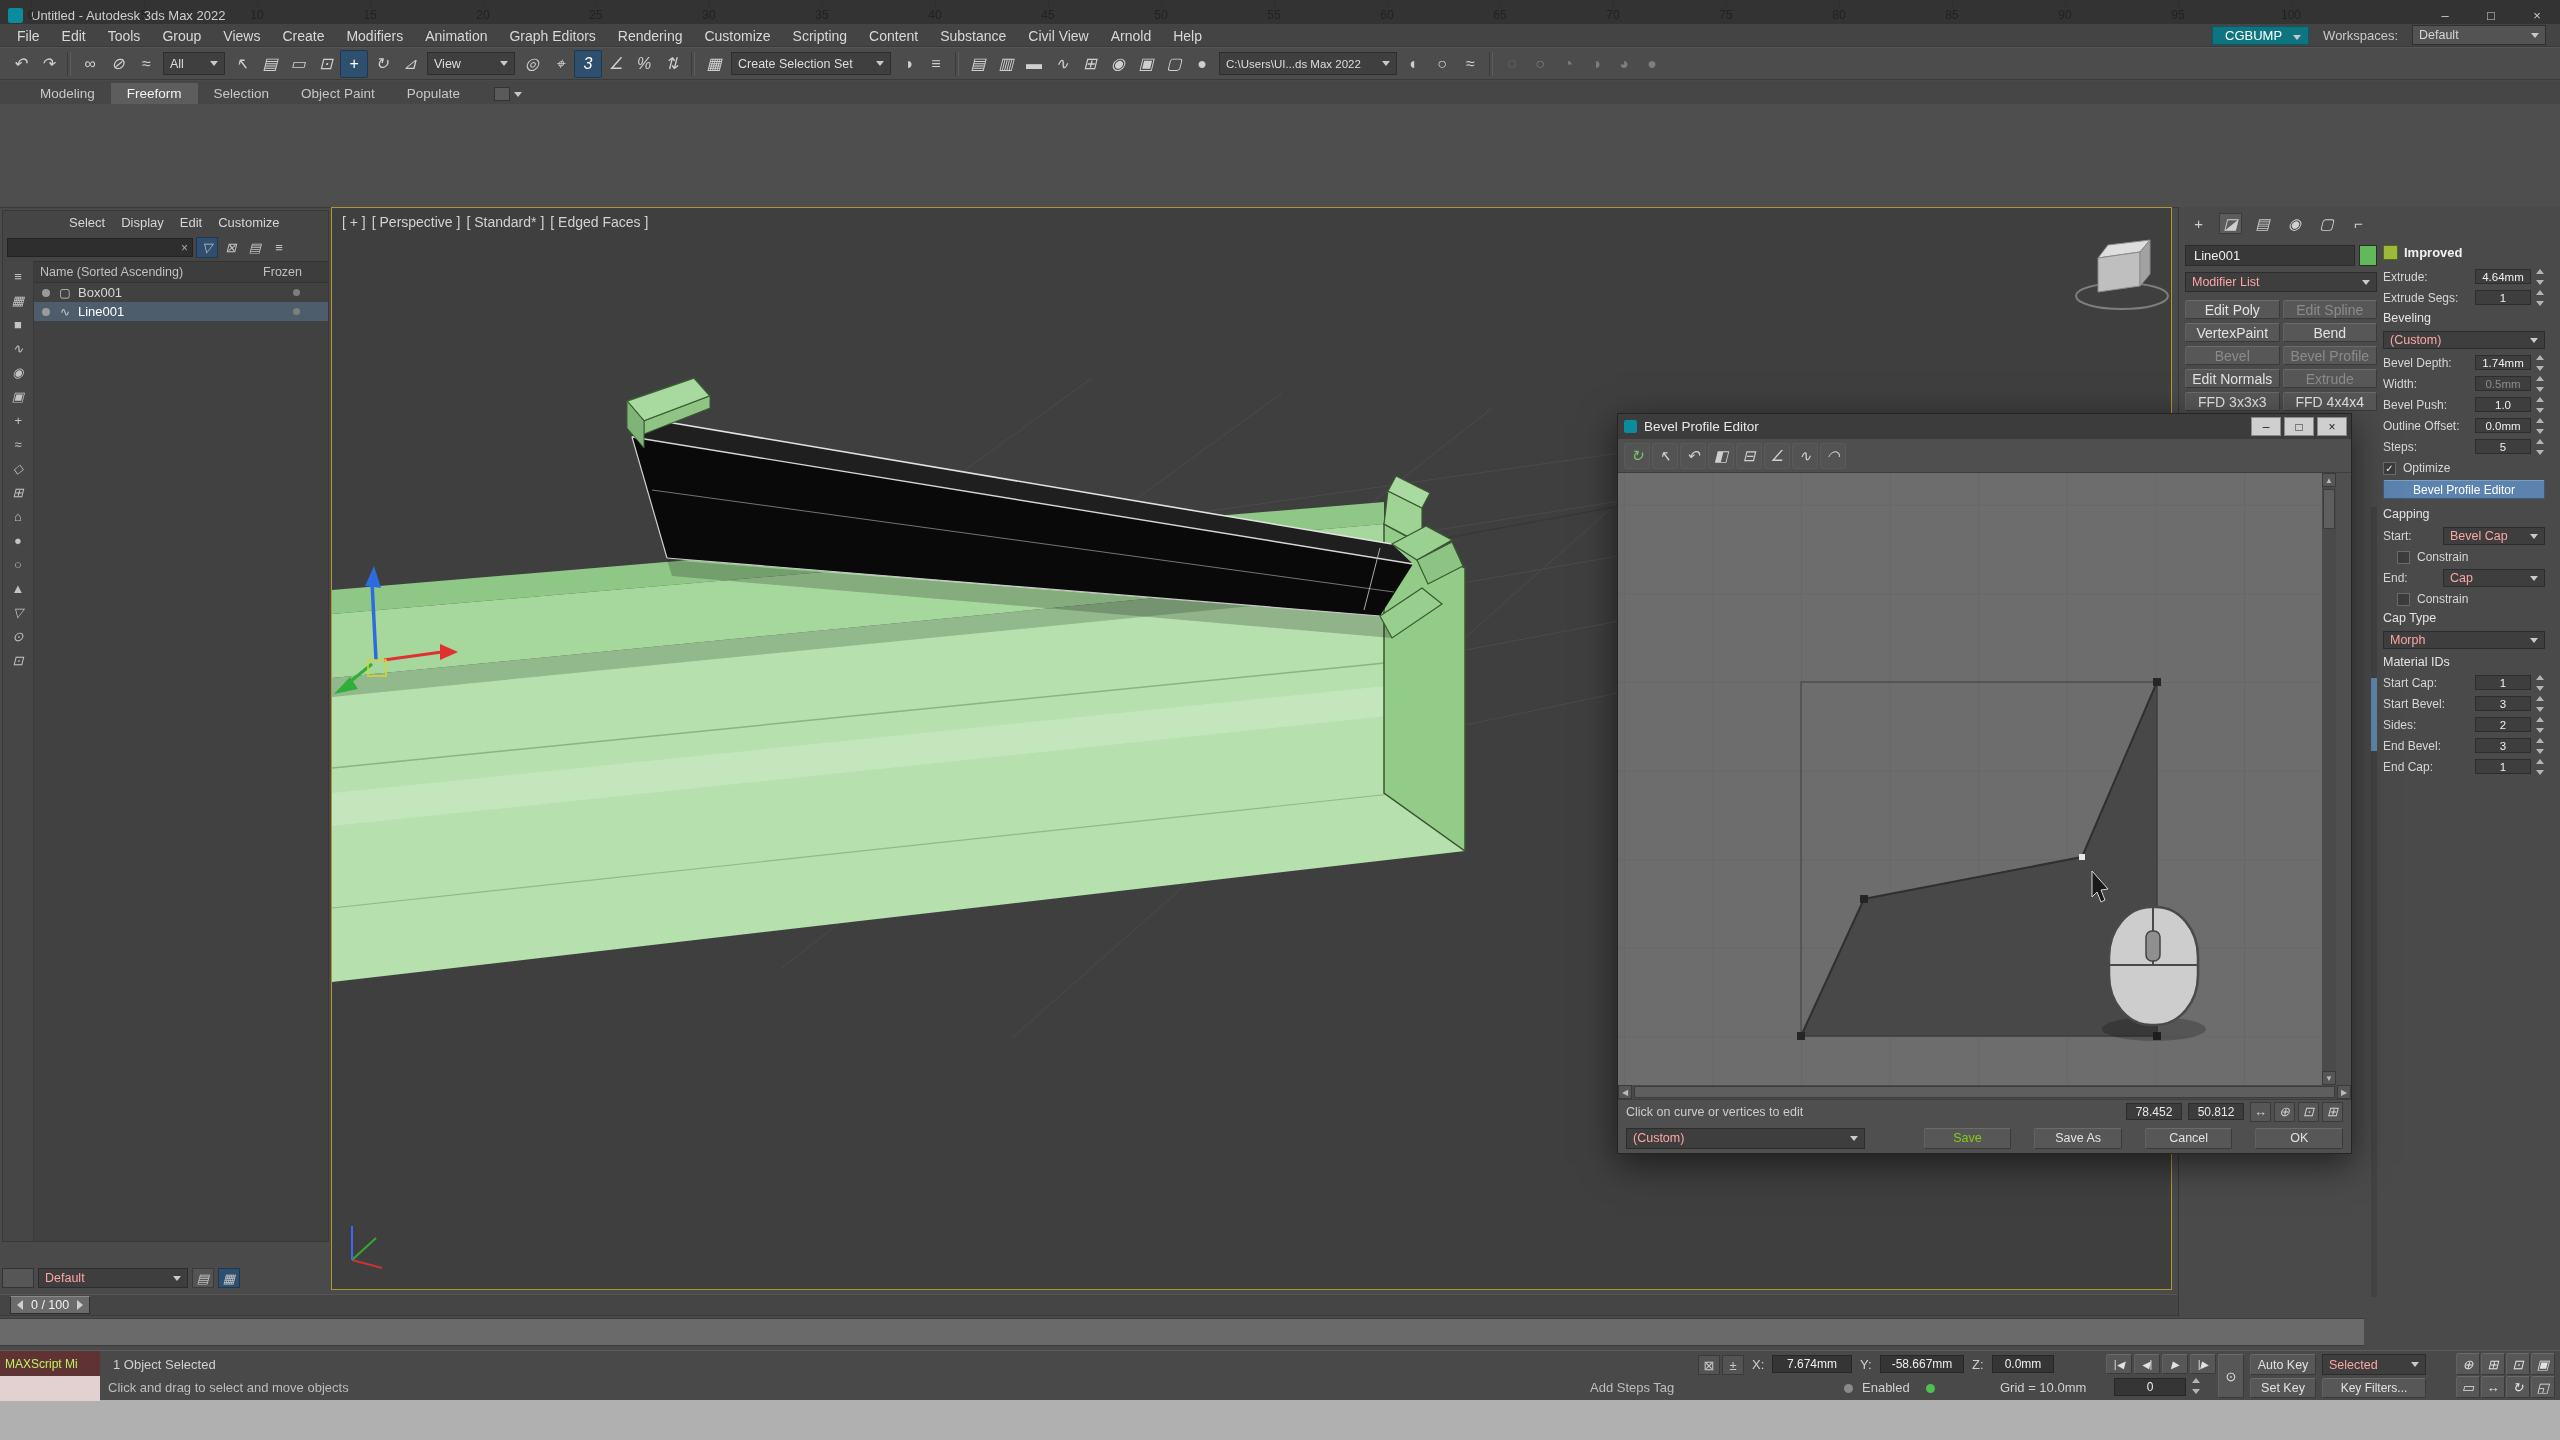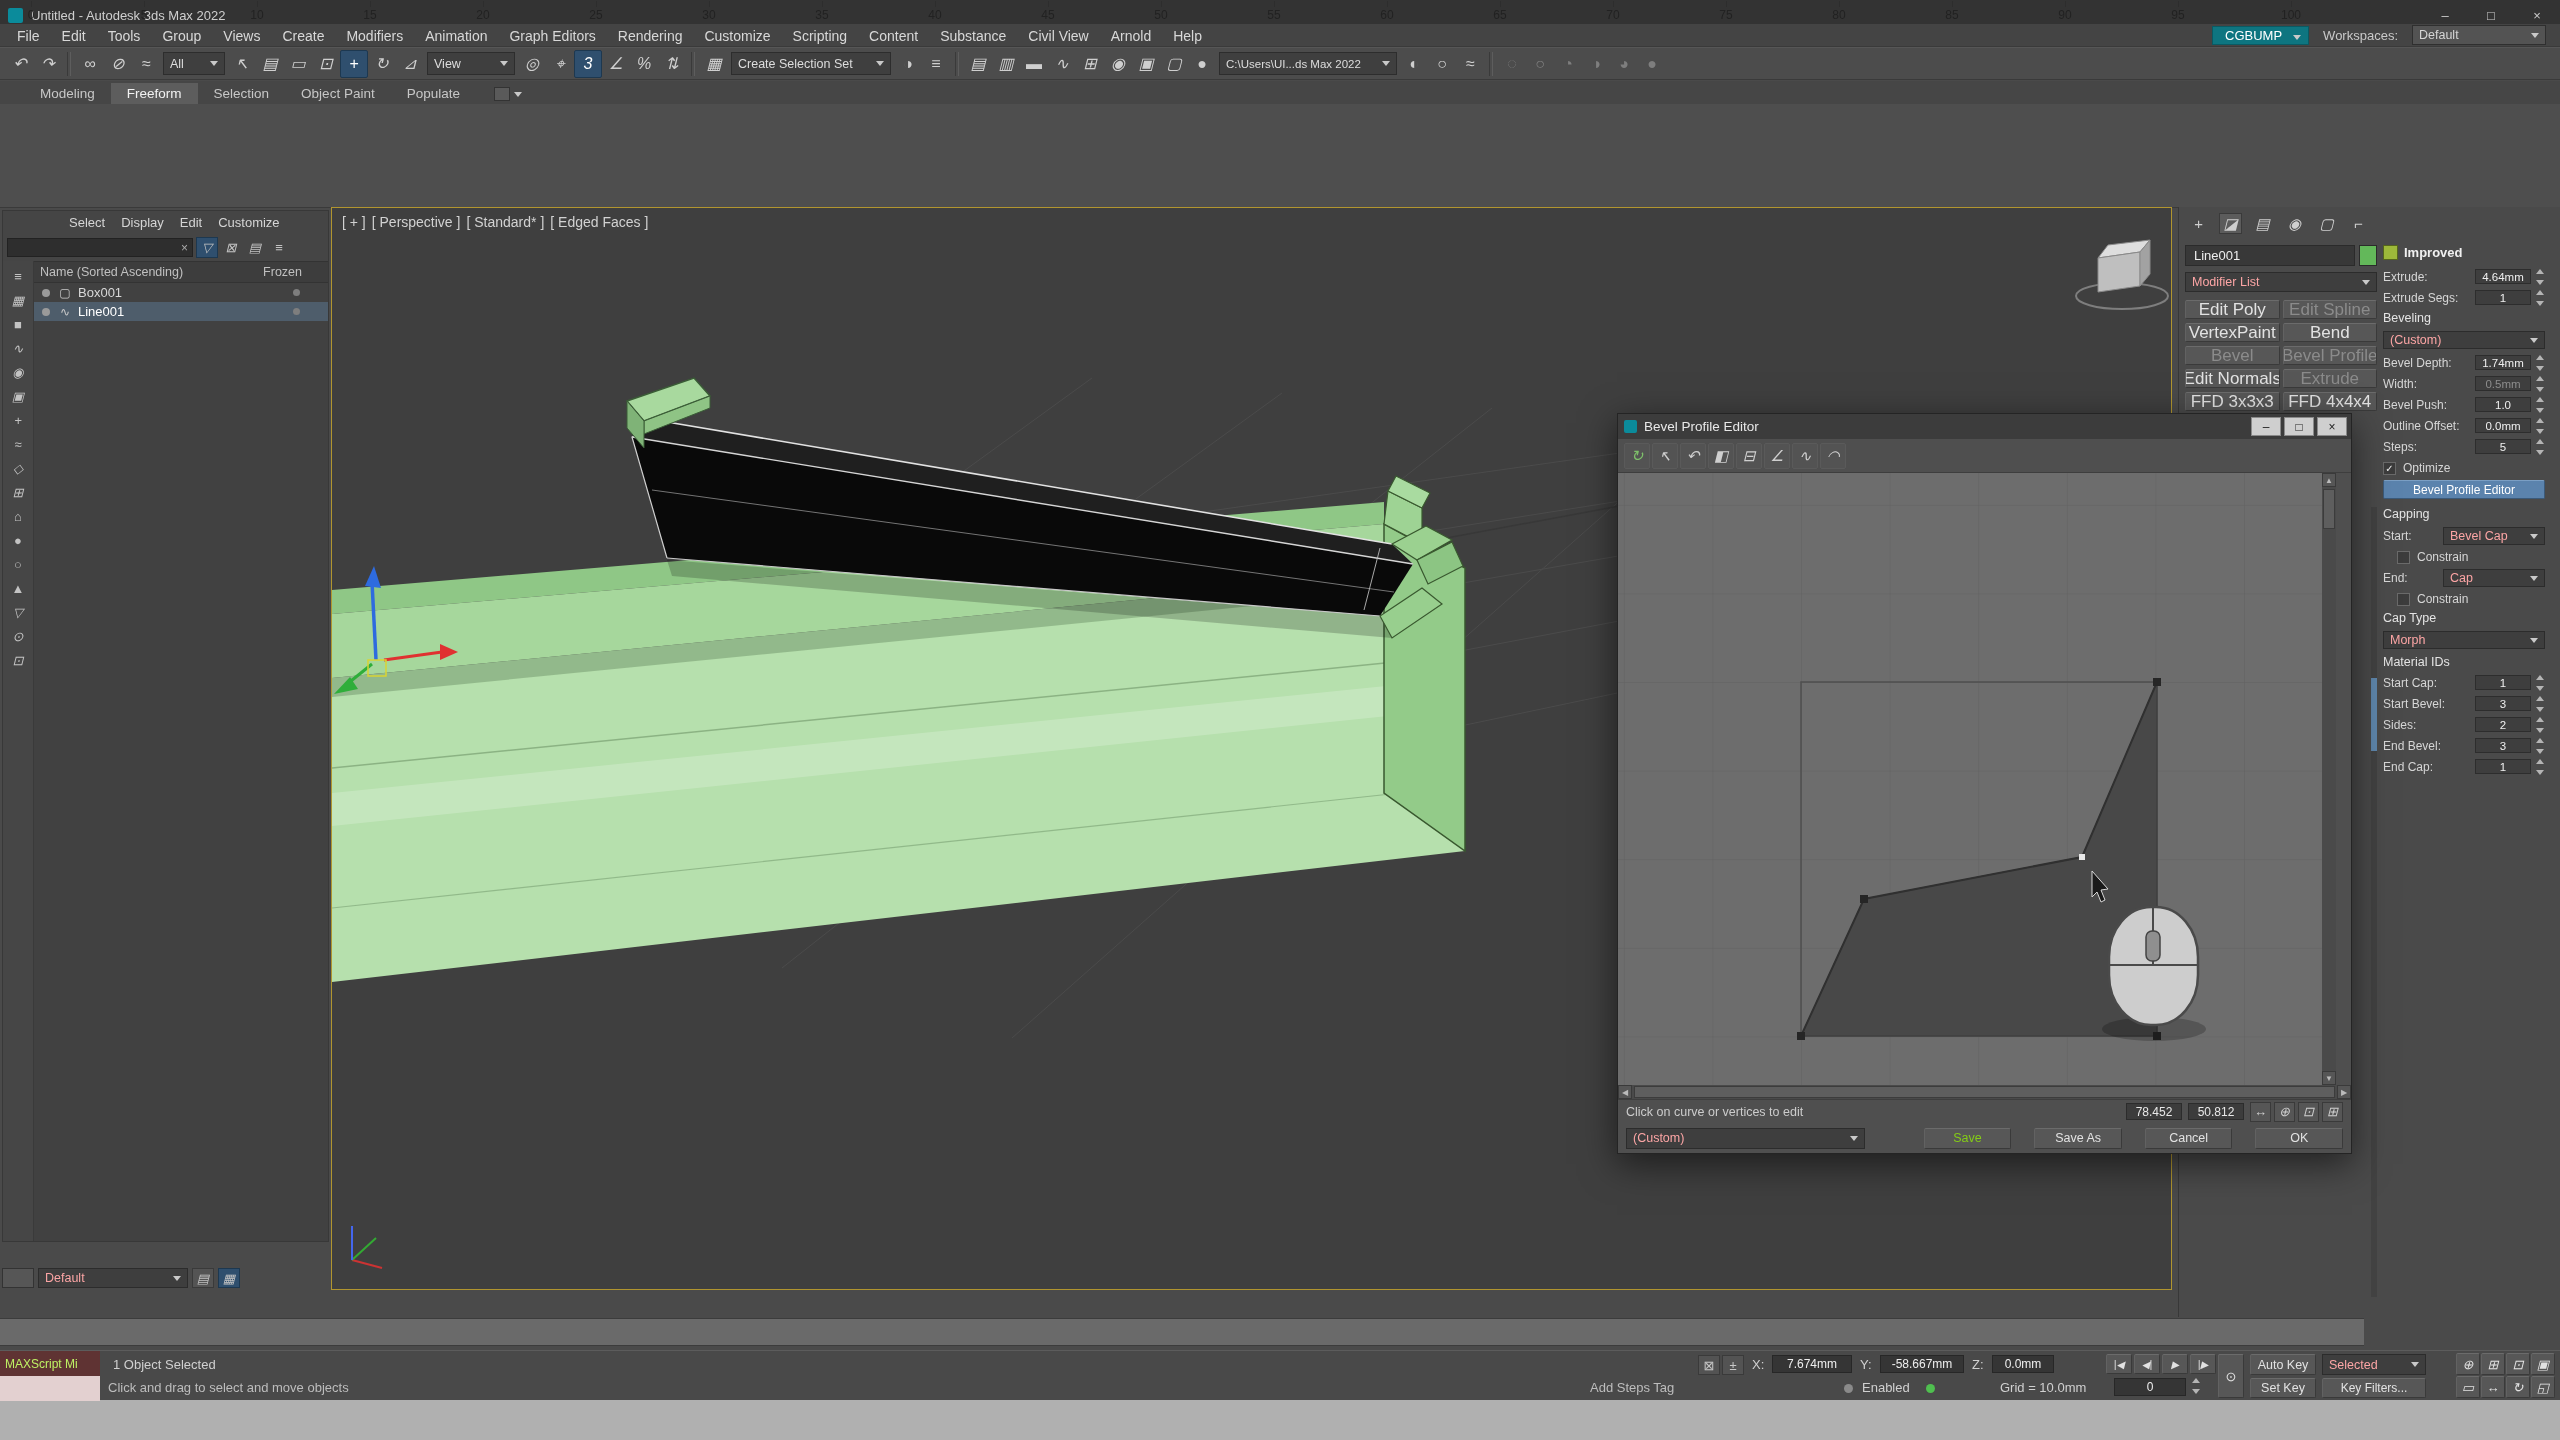--- a/index.html
+++ b/index.html
@@ -63,21 +63,21 @@
   .cmdpanel{left:2178px;top:207px;width:382px;height:1110px;background:#4a4a4a;border-left:1px solid #383838;box-sizing:border-box;z-index:8;}
   .cp-tabs{position:absolute;top:6px;left:8px;display:flex;gap:9px;}
   .cptab{width:23px;height:21px;display:flex;align-items:center;justify-content:center;color:#cfcfcf;font-size:15px;}
   .cptab.active{background:#5c5c5c;border:1px solid #3a3a3a;box-sizing:border-box;}
   .cp-name{position:absolute;top:38px;left:6px;width:170px;height:21px;background:#383838;border:1px solid #2b2b2b;display:flex;align-items:center;padding-left:8px;font-size:13px;color:#eee;box-sizing:border-box;}
   .cp-swatch{position:absolute;top:38px;left:180px;width:18px;height:21px;background:#63b85a;border:1px solid #2b2b2b;box-sizing:border-box;}
   .dd{background:#3e3e3e;border:1px solid #2c2c2c;display:flex;align-items:center;justify-content:space-between;padding:0 6px;font-size:12.5px;color:#fca5a5;box-sizing:border-box;}
   .cp-modlist{position:absolute;top:65px;left:6px;width:192px;height:20px;}
   .cp-modgrid{position:absolute;top:93px;left:6px;width:192px;display:grid;grid-template-columns:1fr 1fr;gap:4px 3px;}
   .btn{background:#575757;border:1px solid #3a3a3a;border-top-color:#6b6b6b;border-left-color:#626262;color:#e2e2e2;border-radius:2px;display:flex;align-items:center;justify-content:center;box-sizing:border-box;font-family:"Liberation Sans",sans-serif;}
-  .modbtn{height:19px;font-size:17px;padding:0;white-space:nowrap;overflow:hidden;}
+  .modbtn{height:19px;font-size:14px;padding:0;white-space:nowrap;overflow:hidden;}
   .modbtn.disabled{color:#8b8b8b;}
   .cp-scrolltrack{position:absolute;left:192px;top:300px;width:6px;height:790px;background:#424242;}
   .cp-scrollthumb{position:absolute;left:0;top:171px;width:6px;height:73px;background:#5f87ad;}
   .rollout{position:absolute;left:204px;top:36px;width:162px;}
   .roll-head{display:flex;align-items:center;gap:6px;height:18px;margin-bottom:8px;}
   .roll-ico{width:13px;height:13px;background:#9db83a;border:1px solid #55651c;flex:none;}
   .roll-title{font-size:13px;font-weight:bold;color:#f0f0f0;}
   .prow{position:relative;height:17px;margin-bottom:4px;}
   .plabel{position:absolute;left:0;top:1px;font-size:12px;color:#d6d6d6;white-space:nowrap;}
   .pfield{position:absolute;right:14px;top:0;width:56px;height:15px;background:#3e3e3e;border:1px solid #2d2d2d;font-size:11.5px;display:flex;align-items:center;justify-content:center;color:#efefef;box-sizing:border-box;}
@@ -854,20 +854,27 @@
           <span>(Custom)</span>
           <i class="caret"></i>
         </span>
       <button class="btn dlg-btn disabled" style="color:#84cc16;margin-left:36px;">Save</button>
       <button class="btn dlg-btn">Save As</button>
       <button class="btn dlg-btn">Cancel</button>
       <button class="btn dlg-btn">OK</button>
     </div>
   </div>
 
+  <div class="abs timeslider">
+    <div class="ts-handle">
+      <i class="ts-arrow-l"></i>
+      <span>0 / 100</span>
+      <i class="ts-arrow-r"></i>
+    </div>
+  </div>
 
   <div class="abs ruler"></div>
   <div class="abs ticks" style="z-index:5;">
     <span style="display:flex;justify-content:space-between;width:100%;">
       <span class="tick">
           <i class="tickline"></i>
           <em>0</em>
         </span>
 
       <span class="tick">

